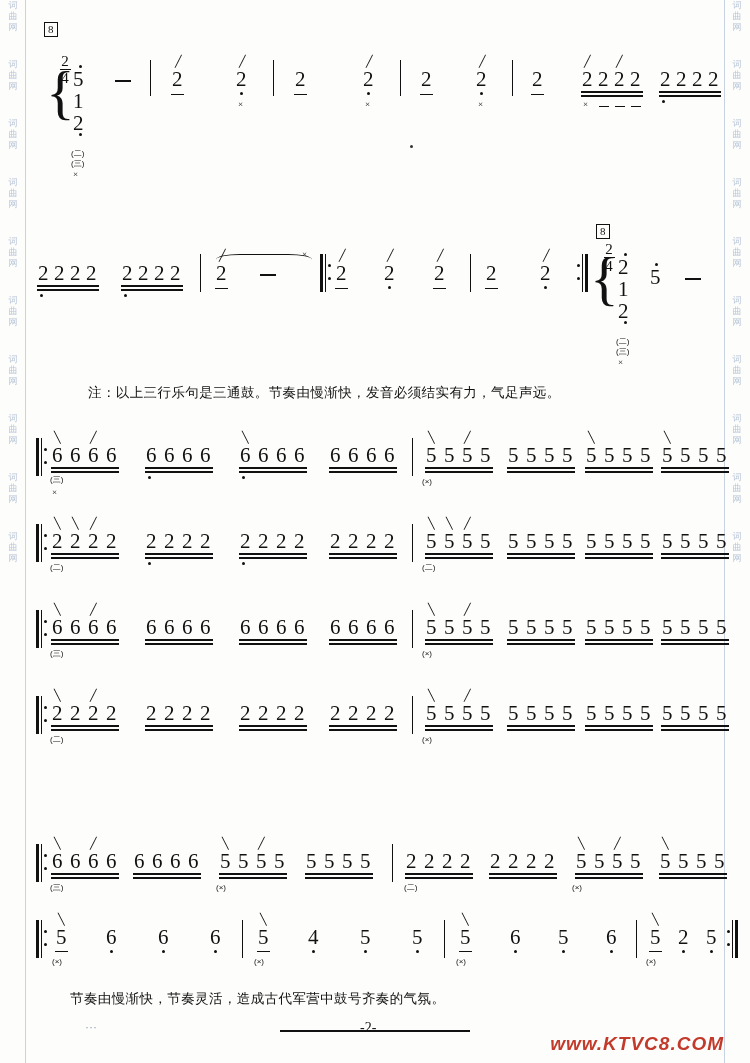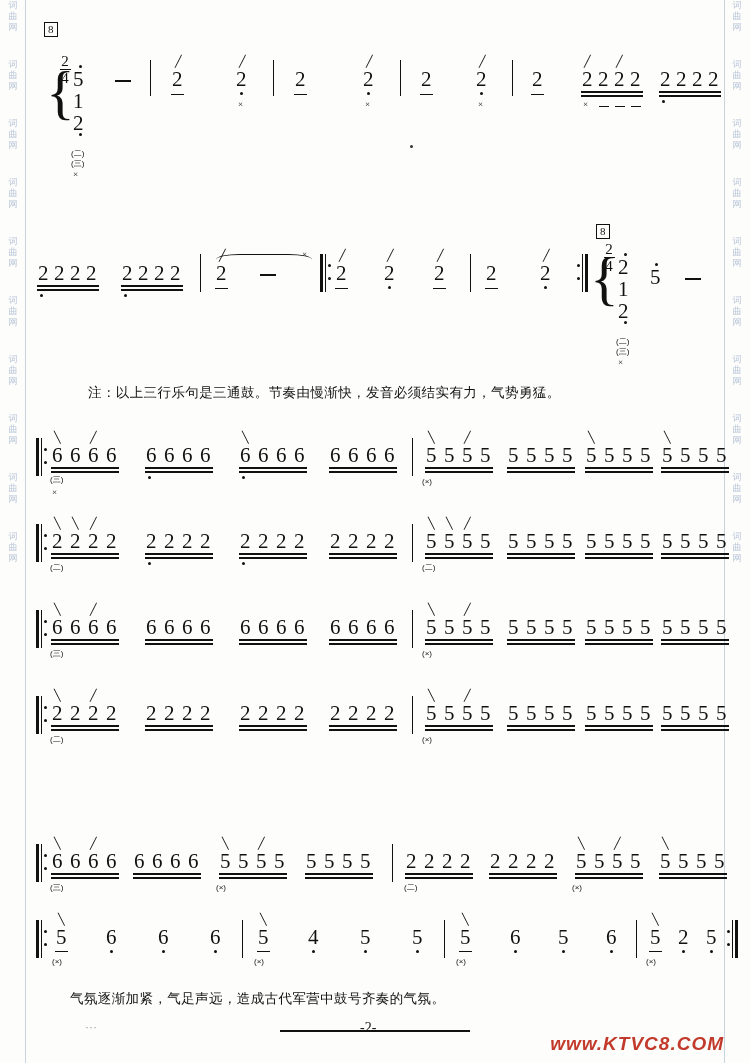--- a/index.html
+++ b/index.html
@@ -318,21 +318,21 @@
       <div class="tiny-x" style="left:0px;top:100px;">×</div>
     </div>
 
     <div class="notegrp" style="left:620px;top:28px;">
       <div class="num big">5</div>
       <div class="dotu" style="left:5px;top:-5px;"></div>
     </div>
     <div class="rest-dash" style="left:655px;top:38px;"></div>
   </div>
 
-  <div class="note-txt" style="left:58px;top:382px;width:600px;">注：以上三行乐句是三通鼓。节奏由慢渐快，发音必须结实有力，气势勇猛。</div>
+  <div class="note-txt" style="left:58px;top:382px;width:600px;">注：以上三行乐句是三通鼓。节奏由慢渐快，发音必须结实有力，气足声远。</div>
 
   <div class="sysline" style="top:432px;height:70px;">
     <div class="repeat-l" style="left:6px;top:6px;height:38px;">
       <div class="thick"></div>
       <div class="thin"></div>
       <div class="d1" style="top:10px;"></div>
       <div class="d2" style="top:23px;"></div>
     </div>
 
     <div class="notegrp" style="left:22px;top:14px;">
@@ -844,21 +844,21 @@
       <div class="dotu" style="left:4px;top:22px;"></div>
     </div>
     <div class="repeat-r" style="left:690px;top:8px;width:18px;height:38px;">
       <div class="thick"></div>
       <div class="thin"></div>
       <div class="d1" style="top:10px;"></div>
       <div class="d2" style="top:23px;"></div>
     </div>
   </div>
 
-  <div class="note-txt" style="left:40px;top:988px;width:600px;">气氛逐渐加紧，气足声远，造成古代军营中鼓号齐奏的气氛。</div>
+  <div class="note-txt" style="left:40px;top:988px;width:600px;">节奏由慢渐快，节奏灵活，造成古代军营中鼓号齐奏的气氛。</div>
 
   <div class="bottomrule" style="top:1030px;"></div>
   <div class="pagenum" style="left:330px;top:1020px;">-2-</div>
   <div class="smudge" style="left:55px;top:1020px;">···</div>
 </div>
 
 <div class="sitemark">
   <span>www.KTVC8.COM</span>
 </div>
 

